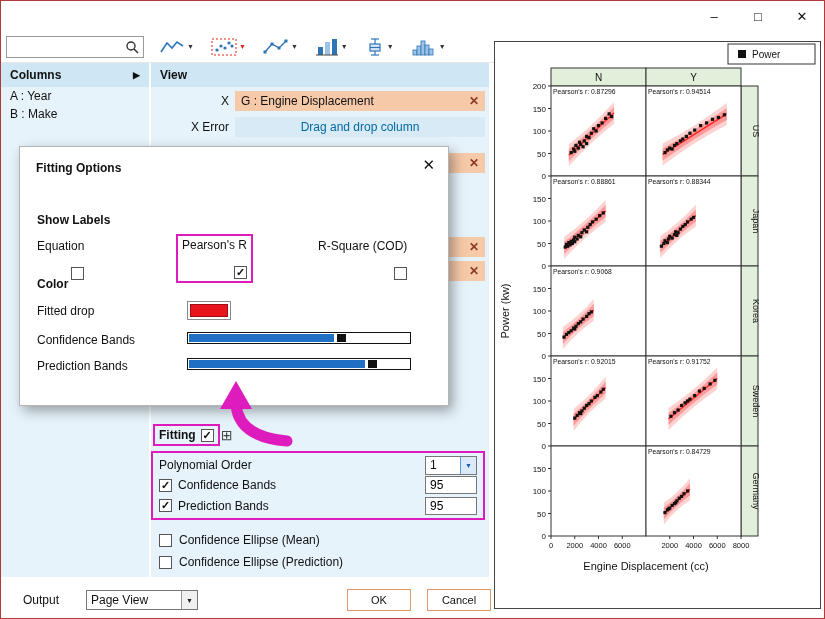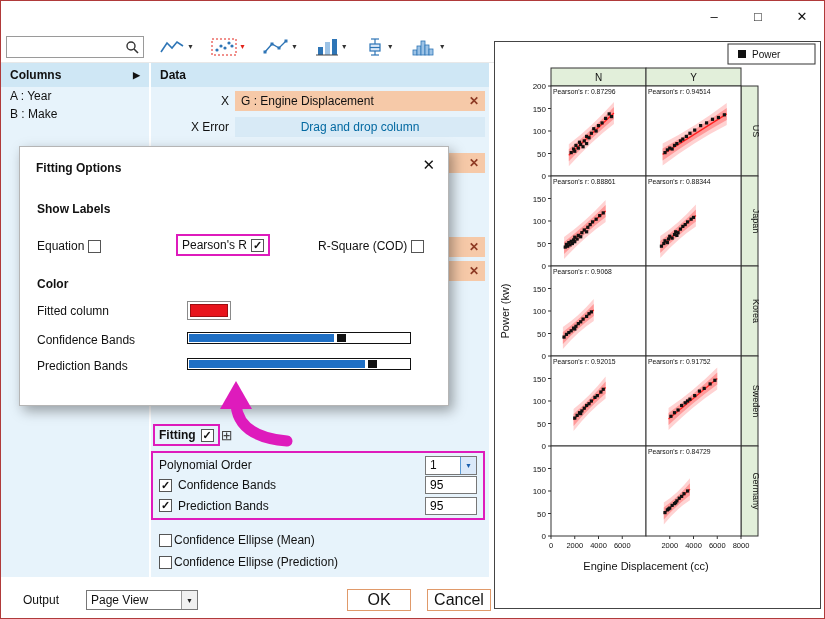--- a/index.html
+++ b/index.html
@@ -39,35 +39,35 @@
   .hl-box{border:2px solid #de1bbc;display:inline-flex;align-items:center;gap:5px;padding:2px 4px;}
   .fitting-label{font-weight:bold;font-size:12px;}
   .detach{font-size:14px;color:#444;line-height:14px;}
   .fit-group{position:absolute;left:0;top:388px;width:334px;height:69px;border:2px solid #de1bbc;display:flex;flex-direction:column;justify-content:space-evenly;padding:2px 6px;}
   .fit-row{display:flex;align-items:center;gap:6px;height:22px;}
   .fit-row .grow{flex:1;}
   .num-input{width:52px;height:18px;border:1px solid #777;background:#fff;font-size:12px;padding-left:4px;font-family:"Liberation Sans",sans-serif;}
   .combo{display:flex;border:1px solid #777;background:#fff;height:19px;width:52px;align-items:stretch;}
   .combo .val{flex:1;padding:1px 4px;font-size:12px;display:flex;align-items:center;}
   .combo .arrow{width:16px;display:flex;align-items:center;justify-content:center;font-size:7px;border-left:1px solid #5b9bd5;background:#dbe9f9;color:#1a5fae;}
-  .ellipse-row{position:absolute;display:flex;align-items:center;gap:2px;left:8px;font-size:12px;}
+  .ellipse-row{position:absolute;display:flex;align-items:center;gap:7px;left:8px;font-size:12px;}
   
   .footer{position:absolute;left:16px;top:582px;width:493px;height:37px;background:#fff;}
   .footer .out-label{position:absolute;left:6px;top:10px;font-size:12px;}
   .footer .out-combo{position:absolute;left:46px;top:7px;width:112px;height:20px;margin-left:23px;}
   .footer .out-combo .arrow{background:#f0f0f0;border-left:1px solid #999;color:#222;}
-  .btn{position:absolute;top:6px;width:64px;height:22px;background:#fff;border:1px solid #e09a6a;display:flex;align-items:center;justify-content:center;font-size:16px;}
+  .btn{position:absolute;top:6px;width:64px;height:22px;background:#fff;border:1px solid #e09a6a;display:flex;align-items:center;justify-content:center;font-size:11px;}
   .btn.ok{left:330px;}
   .btn.cancel{left:410px;}
   
   .dialog{position:absolute;left:18px;top:145px;width:430px;height:260px;background:#fff;border:1px solid #b5b5b5;box-shadow:4px 5px 12px rgba(0,0,0,.35);z-index:10;}
   .dlg-title{position:absolute;left:16px;top:14px;font-weight:bold;font-size:12px;}
   .dlg-close{position:absolute;right:13px;top:9px;font-size:15px;color:#111;}
   .dlg-sec{position:absolute;left:17px;font-weight:bold;font-size:12px;}
-  .dlg-item{position:absolute;display:flex;align-items:flex-end;gap:4px;font-size:12px;}
+  .dlg-item{position:absolute;display:flex;align-items:flex-end;gap:14px;font-size:12px;flex-direction:column;}
   .swatch{position:absolute;left:167px;top:154px;width:44px;height:19px;border:1px solid #8a8a8a;background:#fff;padding:2px;}
   .swatch .inner{width:100%;height:100%;background:#e8151d;border:1px solid #9e0e12;}
   .slider{position:absolute;left:167px;width:224px;height:12px;border:1px solid #111;background:#fff;display:flex;align-items:stretch;padding:1px;}
   .slider .fill{background:#1f6fc4;}
   .slider .handle{width:9px;background:#111;margin-left:3px;flex:none;}
   .slider .rest{flex:1;background:#fff;}
   
   .annot-arrow{position:absolute;left:208px;top:376px;z-index:11;}
   
   .preview{position:absolute;left:493px;top:40px;width:327px;height:568px;background:#fff;border:1px solid #444;}
@@ -155,21 +155,21 @@
     <div class="panel-header">
       <span>Columns</span>
       <span class="tri">▶</span>
     </div>
     <div class="col-item">A : Year</div>
     <div class="col-item">B : Make</div>
   </div>
 
   <div class="data-panel">
     <div class="panel-header">
-      <span>Data</span>
+      <span>View</span>
     </div>
 
     <div class="drow" style="top:28px;">
       <span class="dlabel">X</span>
       <div class="field">
         <span>G : Engine Displacement</span>
         <span class="close-x">✕</span>
       </div>
     </div>
 
@@ -527,38 +527,38 @@
         <rect x="233" y="2" width="87" height="20" fill="#fff" stroke="#333"></rect>
         <rect x="243" y="8" width="8" height="8" fill="#111"></rect>
         <text x="257" y="16" font-size="10" text-anchor="start" fill="#111">Power</text>
       </svg>
   </div>
 
   <div class="dialog">
     <span class="dlg-title">Fitting Options</span>
     <span class="dlg-close">✕</span>
 
-    <span class="dlg-sec" style="top:55px;text-align:right;">Show Labels</span>
+    <span class="dlg-sec" style="top:66px;text-align:right;">Show Labels</span>
 
     <div class="dlg-item" style="left:17px;top:92px;">
       <span>Equation</span>
       <span class="cb"></span>
     </div>
     <div class="dlg-item hl-box" style="left:156px;top:87px;">
       <span>Pearson's R</span>
       <span class="cb">✓</span>
     </div>
     <div class="dlg-item" style="left:298px;top:92px;">
       <span>R-Square (COD)</span>
       <span class="cb"></span>
     </div>
 
     <span class="dlg-sec" style="top:130px;">Color</span>
 
-    <div class="dlg-item" style="left:17px;top:157px;">Fitted column</div>
+    <div class="dlg-item" style="left:17px;top:157px;">Fitted drop</div>
     <div class="swatch">
         <div class="inner"></div>
       </div>
 
     <div class="dlg-item" style="left:17px;top:186px;">Confidence Bands</div>
     <div class="slider" style="top:185px;">
       <div class="fill" style="width:66%;"></div>
       <div class="handle"></div>
       <div class="rest"></div>
     </div>

